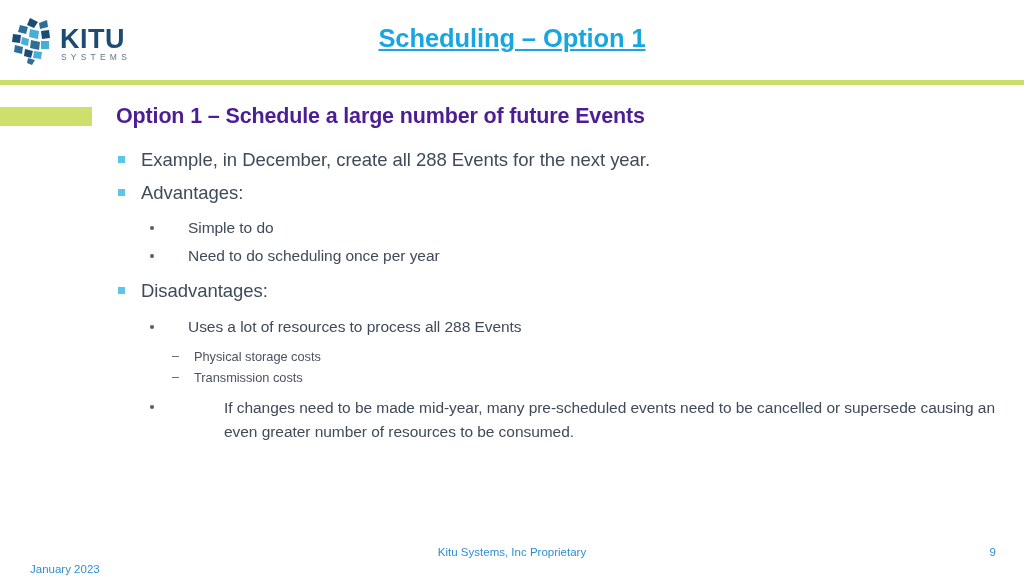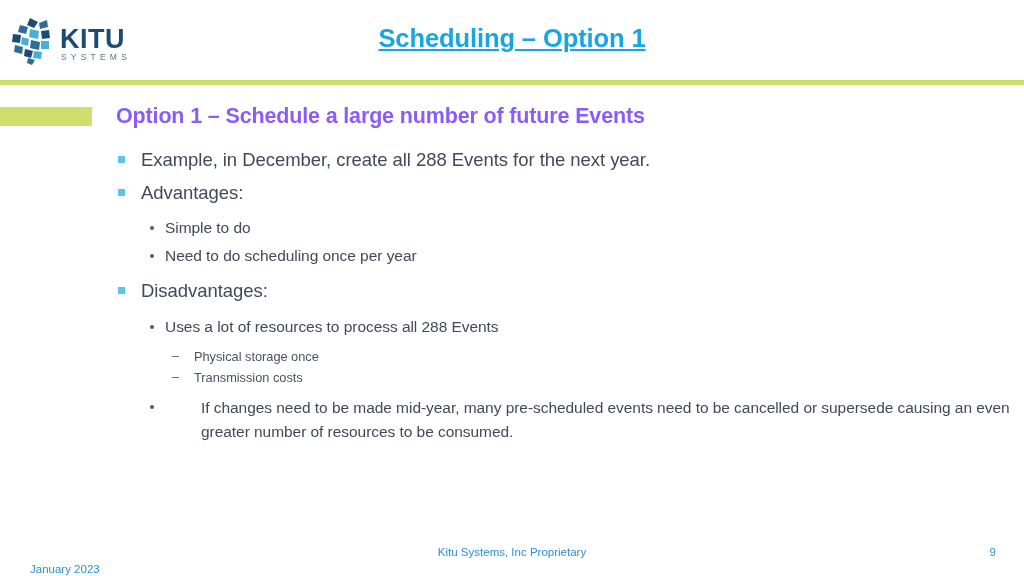--- a/index.html
+++ b/index.html
@@ -62,21 +62,21 @@
     height: 19px;
     background: #CFDF6B;
   }
 
   .section-heading {
     position: absolute;
     left: 116px;
     top: 104px;
     font-size: 21.5px;
     font-weight: bold;
-    color: #8b5cf6;
+    color: #4c1d95;
     letter-spacing: -0.15px;
     white-space: nowrap;
   }
 
   
   .body {
     position: absolute;
     left: 0;
     top: 148px;
     width: 1024px;
@@ -106,20 +106,21 @@
     color: #3F4A5A;
     line-height: 24px;
     letter-spacing: -0.05px;
     text-align: center;
   }
 
   
   .lvl2 {
     padding-left: 150px;
     margin-bottom: 7px;
+    gap: 23px;
   }
   .lvl2 .marker {
     flex: 0 0 auto;
     width: 4px;
     height: 4px;
     border-radius: 50%;
     background: #53596A;
     margin-top: 9px;
     margin-right: 11px;
   }
@@ -259,21 +260,21 @@
 
     <div class="row lvl2">
       <span class="marker"></span>
       <span class="text">Uses a lot of resources to process all 288 Events</span>
     </div>
 
     <div class="gap-sm"></div>
 
     <div class="row lvl3">
       <span class="marker">–</span>
-      <span class="text">Physical storage once</span>
+      <span class="text">Physical storage costs</span>
     </div>
 
     <div class="row lvl3">
       <span class="marker">–</span>
       <span class="text">Transmission costs</span>
     </div>
 
     <div class="gap-md"></div>
 
     <div class="row lvl2 wrap">

